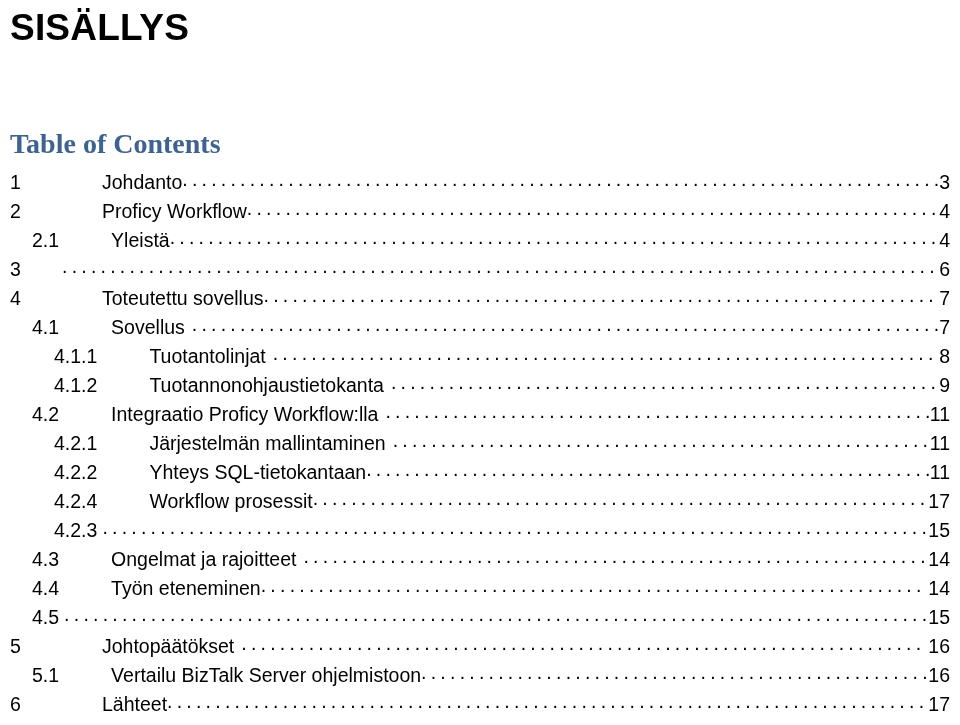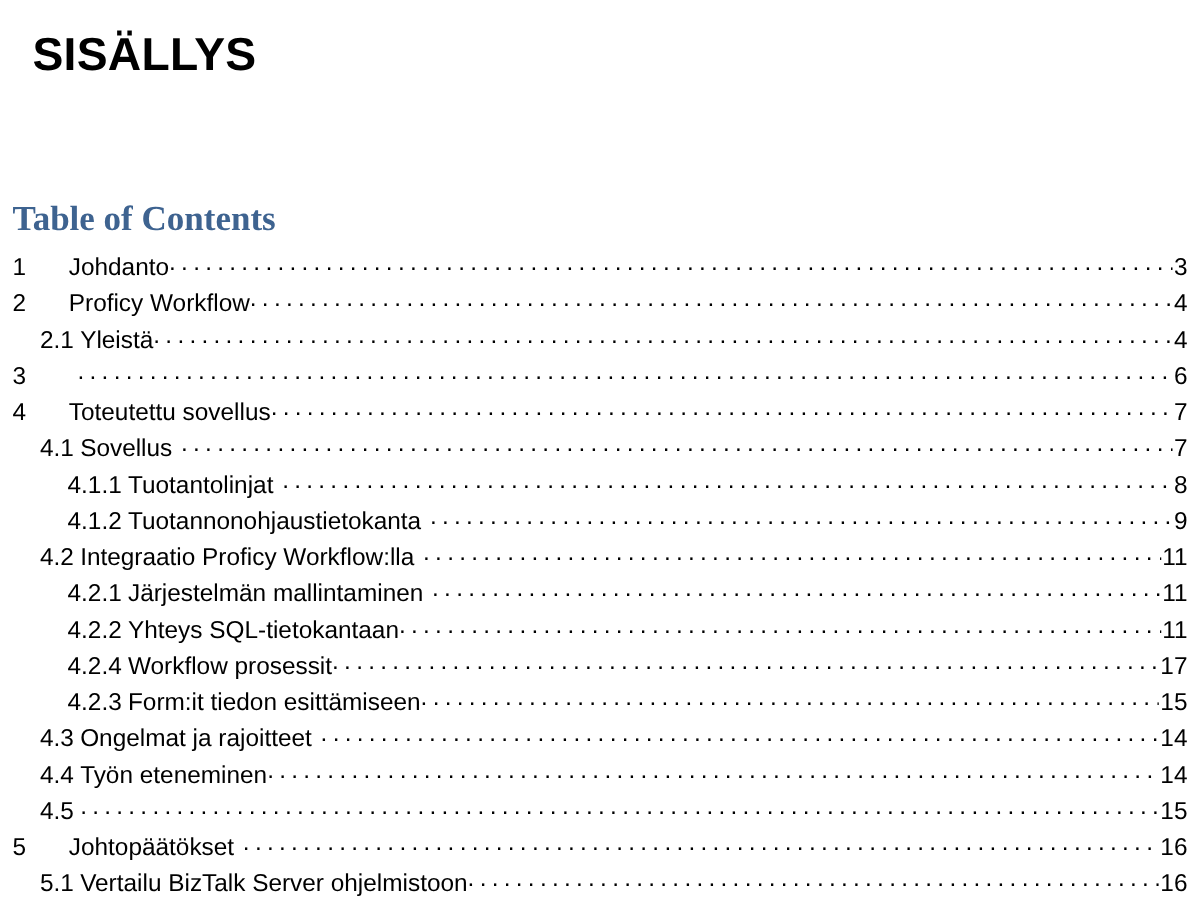--- a/index.html
+++ b/index.html
@@ -27,21 +27,21 @@
   }
 
   
   .doc-title {
     font-family: "Liberation Sans", sans-serif;
     font-size: 37px;
     font-weight: bold;
     line-height: 1;
     letter-spacing: 0.2px;
     color: #000000;
-    margin: 16px;
+    margin: 0;
     padding-top: 9px;
     white-space: nowrap;
   }
 
   
   .toc-heading {
     font-family: "Liberation Serif", serif;
     font-size: 28px;
     font-weight: bold;
     line-height: 1;
@@ -82,20 +82,21 @@
     text-align: left;
   }
   
   .toc-num.inline {
     width: auto;
     margin-right: 5px;
   }
 
   .toc-label {
     flex: 0 0 auto;
+    margin-left: 47px;
   }
 
   
   .toc-leader {
     flex: 1 1 auto;
     overflow: hidden;
     min-width: 0;
     position: relative;
     height: 1em;
   }
@@ -211,21 +212,20 @@
       </li>
       <li class="toc-entry lvl-3">
         <span class="toc-num inline">4.2.4</span>
         <span class="toc-label">Workflow prosessit</span>
         <span class="toc-gap none"></span>
         <span class="toc-leader"></span>
         <span class="toc-page">17</span>
       </li>
       <li class="toc-entry lvl-3">
         <span class="toc-num inline">4.2.3</span>
-        <span class="toc-label">Form:it tiedon esittämiseen</span>
         <span class="toc-gap none"></span>
         <span class="toc-leader"></span>
         <span class="toc-page">15</span>
       </li>
       <li class="toc-entry lvl-2">
         <span class="toc-num inline">4.3</span>
         <span class="toc-label">Ongelmat ja rajoitteet</span>
         <span class="toc-gap"></span>
         <span class="toc-leader"></span>
         <span class="toc-page">14</span>

